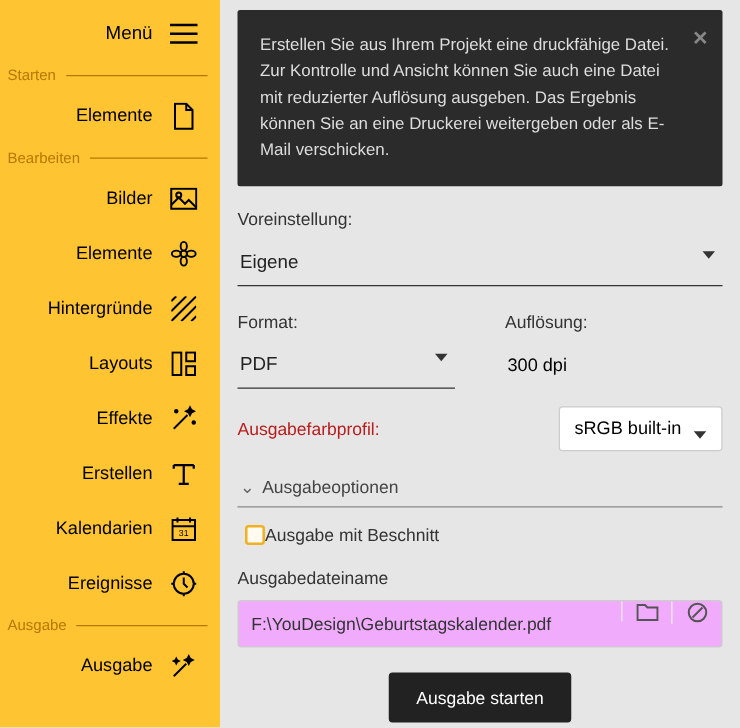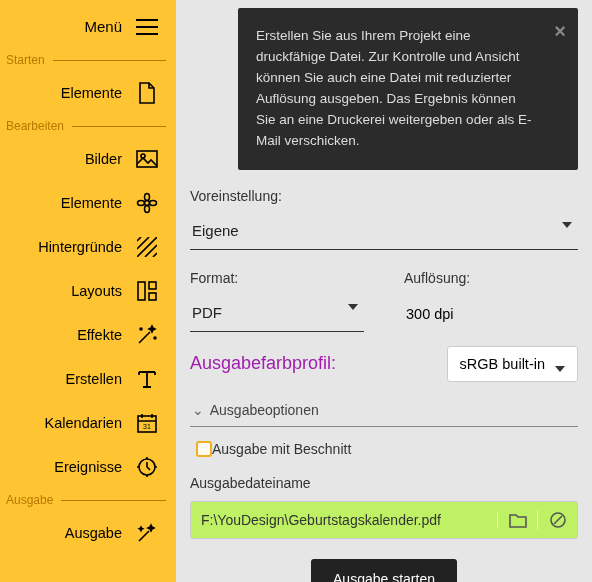--- a/index.html
+++ b/index.html
@@ -17,44 +17,44 @@
 .section-head.alt .txt { color: #b87800; }
 .section-head.alt .line { background: #b87800; }
 
 .nav-item { display: flex; align-items: center; justify-content: flex-end; gap: 14px; padding: 11px 18px 11px 8px; cursor: pointer; }
 .nav-item .lbl { font-size: 14.5px; color: #000; text-align: right; }
 .nav-item .icon { width: 22px; height: 22px; display: flex; align-items: center; justify-content: center; }
 .nav-item svg { display: block; }
 
 .main { flex: 1; padding: 8px 14px 14px 14px; background: #e6e6e6; position: relative; overflow-y: auto; }
 
-.notice { background: #2b2b2b; color: #ddd; padding: 18px 40px 18px 18px; font-size: 13.5px; line-height: 1.55; border-radius: 2px; position: relative; margin-bottom: 18px; margin-left: 48px; }
+.notice { background: #2b2b2b; color: #ddd; padding: 18px 40px 18px 18px; font-size: 13.5px; line-height: 1.55; border-radius: 2px; position: relative; margin-bottom: 18px; }
 .notice .close { position: absolute; top: 8px; right: 12px; font-size: 20px; color: #888; cursor: pointer; font-weight: bold; }
 
 .field-label { font-size: 14px; color: #333; margin-bottom: 10px; }
 .dropdown { border-bottom: 1.5px solid #333; padding: 8px 6px 10px 2px; display: flex; justify-content: space-between; align-items: flex-start; font-size: 15px; cursor: pointer; margin-bottom: 20px; }
 .dropdown .val { color: #222; }
 .dropdown .caret { border-left: 5px solid transparent; border-right: 5px solid transparent; border-top: 6px solid #333; width: 0; height: 0; }
 
 .row2 { display: flex; gap: 40px; margin-bottom: 6px; }
 .col { flex: 1; }
 .plain-val { font-size: 14.5px; padding: 10px 0 10px 2px; }
 
 .row-align { display: flex; align-items: center; gap: 40px; margin-bottom: 14px; }
-.row-align .lbl { flex: 1; font-size: 18px; color: #a21caf; }
+.row-align .lbl { flex: 1; font-size: 14px; color: #b91c1c; }
 .select-box { background: #fff; border: 1px solid #ccc; border-radius: 3px; padding: 9px 12px; display: flex; align-items: flex-end; gap: 10px; font-size: 14.5px; cursor: pointer; min-width: 130px; justify-content: space-between; }
 
 .expand-head { display: flex; align-items: center; gap: 6px; border-bottom: 1.5px solid #888; padding: 6px 0 8px 2px; font-size: 14px; color: #444; margin-bottom: 14px; }
 .chev-down { transform: rotate(0); font-size: 14px; color: #666; }
 
 .chk-row { display: flex; align-items: center; margin-bottom: 18px; margin-left: 6px; }
 .chk { width: 16px; height: 16px; border: 2px solid #f0b020; border-radius: 3px; background: #fffbf0; cursor: pointer; }
 .chk-lbl { font-size: 14px; color: #333; }
 
-.file-row { display: flex; align-items: center; background: #bef264; border: 1px solid #ccc; border-radius: 3px; margin-bottom: 20px; }
+.file-row { display: flex; align-items: flex-start; background: #f0abfc; border: 1px solid #ccc; border-radius: 3px; margin-bottom: 20px; }
 .file-input { flex: 1; padding: 10px 10px; font-size: 14px; color: #333; overflow: hidden; white-space: nowrap; }
 .file-btn { width: 40px; display: flex; align-items: center; justify-content: center; border-left: 1px solid #eee; cursor: pointer; }
 
 .action-row { display: flex; justify-content: center; }
 .btn-primary { background: #222; color: #fff; border: none; padding: 12px 22px; font-size: 14px; border-radius: 3px; cursor: pointer; }
 </style>
 </head>
 <body>
 
 <div class="sidebar">

